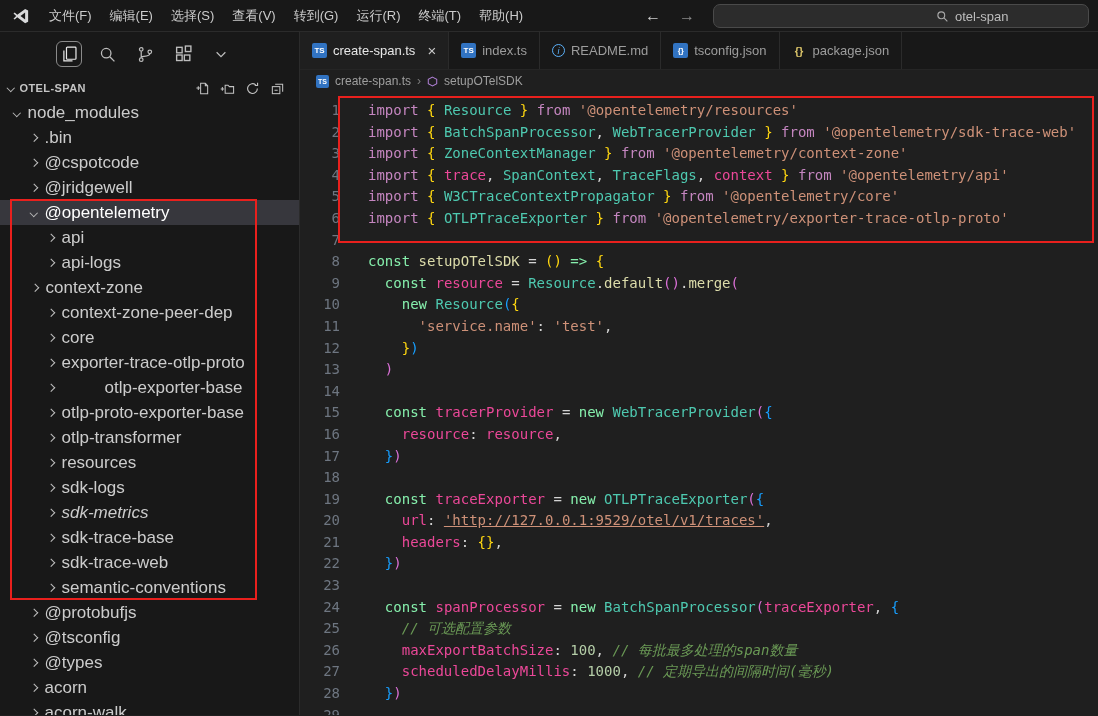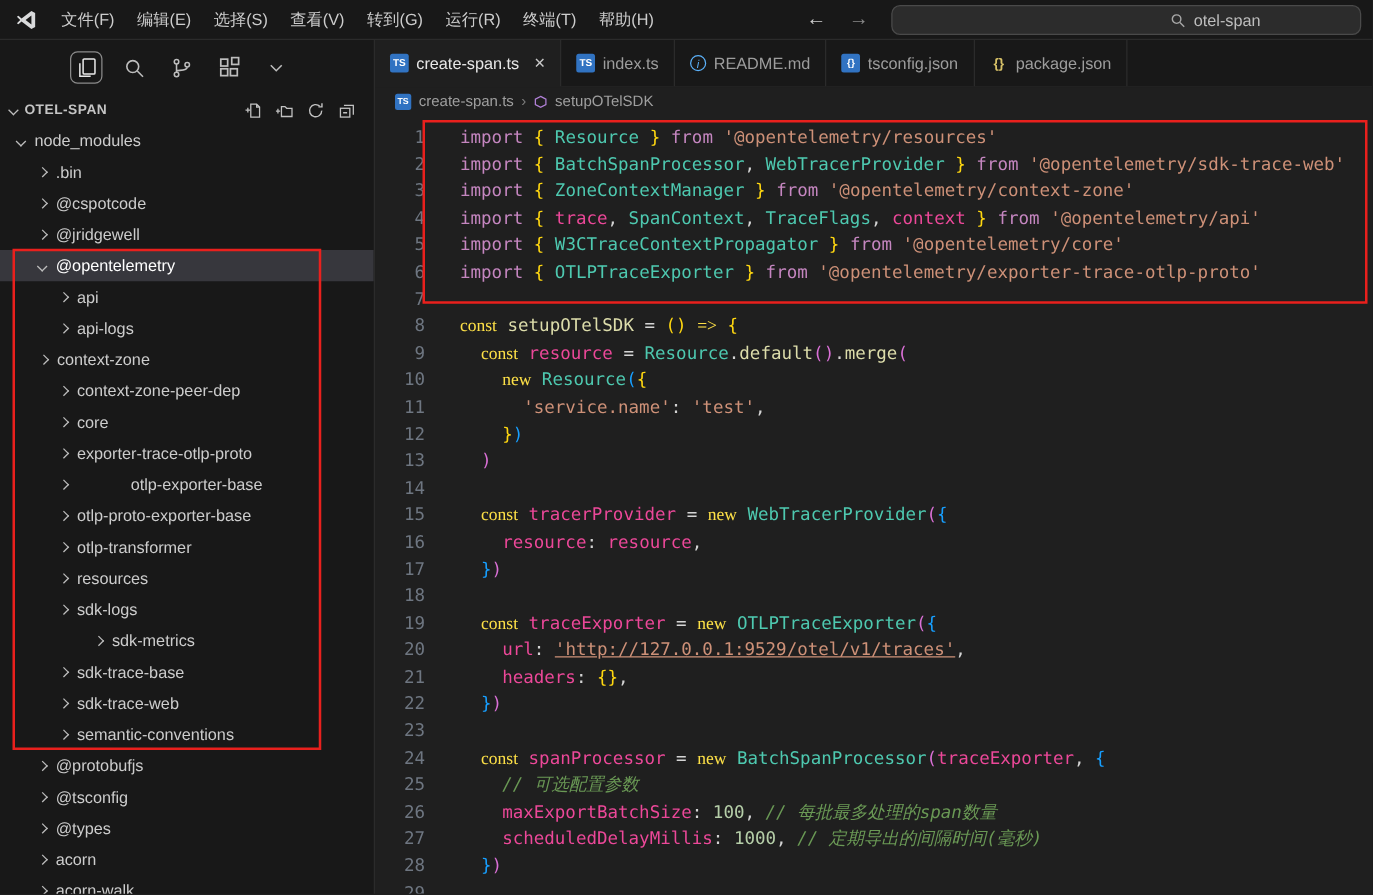--- a/index.html
+++ b/index.html
@@ -28,21 +28,21 @@
   .activity { height:44px; display:flex; align-items:center; gap:12px; padding-left:56px; }
   .act-icon { width:26px; height:26px; display:flex; align-items:center; justify-content:center; border-radius:6px; }
   .act-icon.active { border:1px solid #8a8a8a; }
   .sb-header { height:24px; display:flex; align-items:center; padding-left:8px; }
   .sb-title { font-size:11px; font-weight:bold; letter-spacing:.4px; color:#c5c5c5; margin-left:6px; flex:1; }
   .sb-actions { display:flex; align-items:center; gap:10px; margin-right:14px; }
   .chev { width:5.5px; height:5.5px; border-right:1.2px solid #bdbdbd; border-bottom:1.2px solid #bdbdbd;
     display:inline-block; flex:none; }
   .chev.right { transform:rotate(-45deg); }
   .chev.down  { transform:rotate(45deg); }
-  .tree-item { height:25px; display:flex; align-items:center; font-size:13px; color:#cccccc; cursor:default; }
+  .tree-item { height:25px; display:flex; align-items:center; font-size:17px; color:#cccccc; cursor:default; }
   .tree-item .chev { margin-right:8px; }
   .tree-item.selected { background:#37373d; color:#ffffff; }
   
   .editor { flex:1; display:flex; flex-direction:column; background:#1f1f1f; overflow:hidden; }
   .tabbar { height:38px; background:#181818; display:flex; border-bottom:1px solid #252525; }
   .tab { display:flex; align-items:center; gap:6px; padding:0 12px; font-size:13px;
     color:#9d9d9d; border-right:1px solid #2b2b2b; cursor:default; }
   .tab.active { background:#1f1f1f; color:#e7e7e7; }
   .tab .close { margin-left:6px; font-size:15px; color:#c9c9c9; }
   .ficon { width:15px; height:15px; border-radius:2px; display:inline-flex; align-items:center;
@@ -54,21 +54,21 @@
   .ficon.braces { background:none; color:#d8c268; font-size:11px; font-weight:bold; }
   .ficon.small { width:13px; height:13px; font-size:7px; }
   .breadcrumb { height:22px; display:flex; align-items:center; gap:6px; padding-left:16px;
     font-size:12px; color:#9f9f9f; background:#1f1f1f; }
   .bc-sep { color:#7c7c7c; }
   .code { flex:1; padding-top:8px; font-family:"DejaVu Sans Mono","Liberation Mono",monospace;
     font-size:14px; color:#d4d4d4; overflow:hidden; }
   .code-line { display:flex; height:21.6px; line-height:21.6px; white-space:pre; }
   .gutter { flex:0 0 40px; text-align:right; color:#6e7681; }
   .code-content { padding-left:28px; white-space:pre; }
-  .kw1 { color:#fde047;font-family:Liberation Serif, serif; } .kw2 { color:#C586C0; }
+  .kw1 { color:#86efac; } .kw2 { color:#C586C0; }
   .type { color:#4EC9B0; } .fn { color:#DCDCAA; }
   .var { color:#ec4899; } .str { color:#CE9178; }
   .num { color:#B5CEA8; } .com { color:#6A9955; font-style:italic; }
   .b1 { color:#FFD710; } .b2 { color:#DA70D6; } .b3 { color:#179FFF; }
   .lnk { color:#CE9178; text-decoration:underline; }
   .ann { position:absolute; border:2.5px solid #e9201d; pointer-events:none; z-index:50; }
   svg { display:block; }
 </style>
 </head>
 <body>
@@ -230,21 +230,21 @@
           <span class="tree-label">otlp-transformer</span>
         </div>
         <div class="tree-item" style="padding-left: 48px;">
           <span class="chev right"></span>
           <span class="tree-label">resources</span>
         </div>
         <div class="tree-item" style="padding-left: 48px;">
           <span class="chev right"></span>
           <span class="tree-label">sdk-logs</span>
         </div>
-        <div class="tree-item" style="padding-left: 76px;">
+        <div class="tree-item" style="padding-left: 48px; font-style: italic;">
           <span class="chev right"></span>
           <span class="tree-label">sdk-metrics</span>
         </div>
         <div class="tree-item" style="padding-left: 48px;">
           <span class="chev right"></span>
           <span class="tree-label">sdk-trace-base</span>
         </div>
         <div class="tree-item" style="padding-left: 48px;">
           <span class="chev right"></span>
           <span class="tree-label">sdk-trace-web</span>

